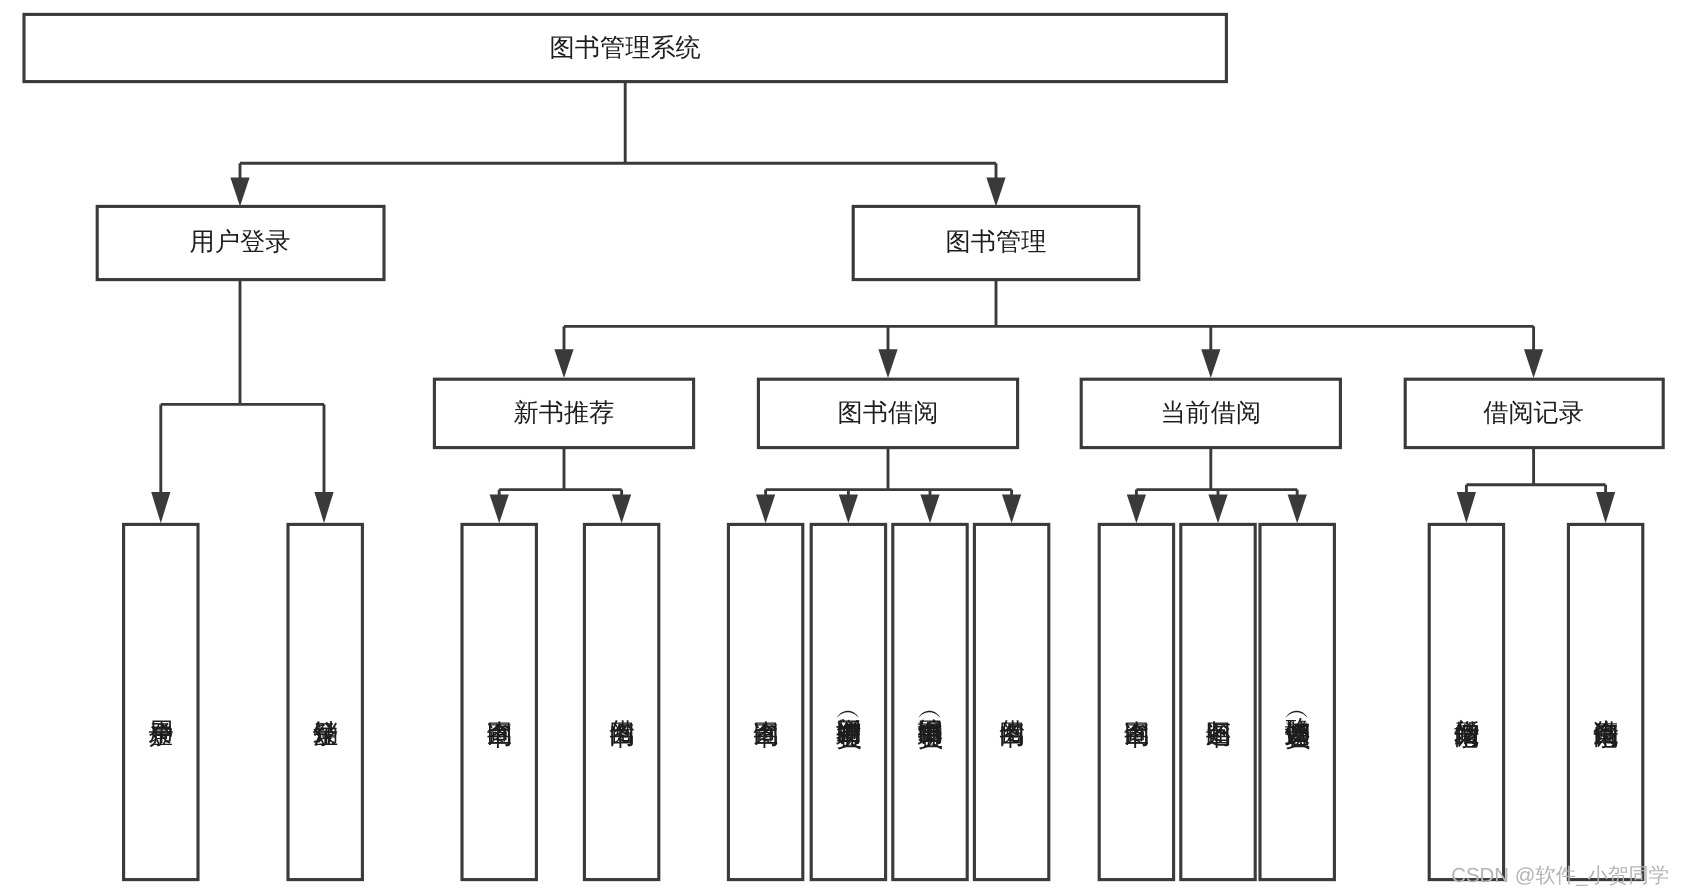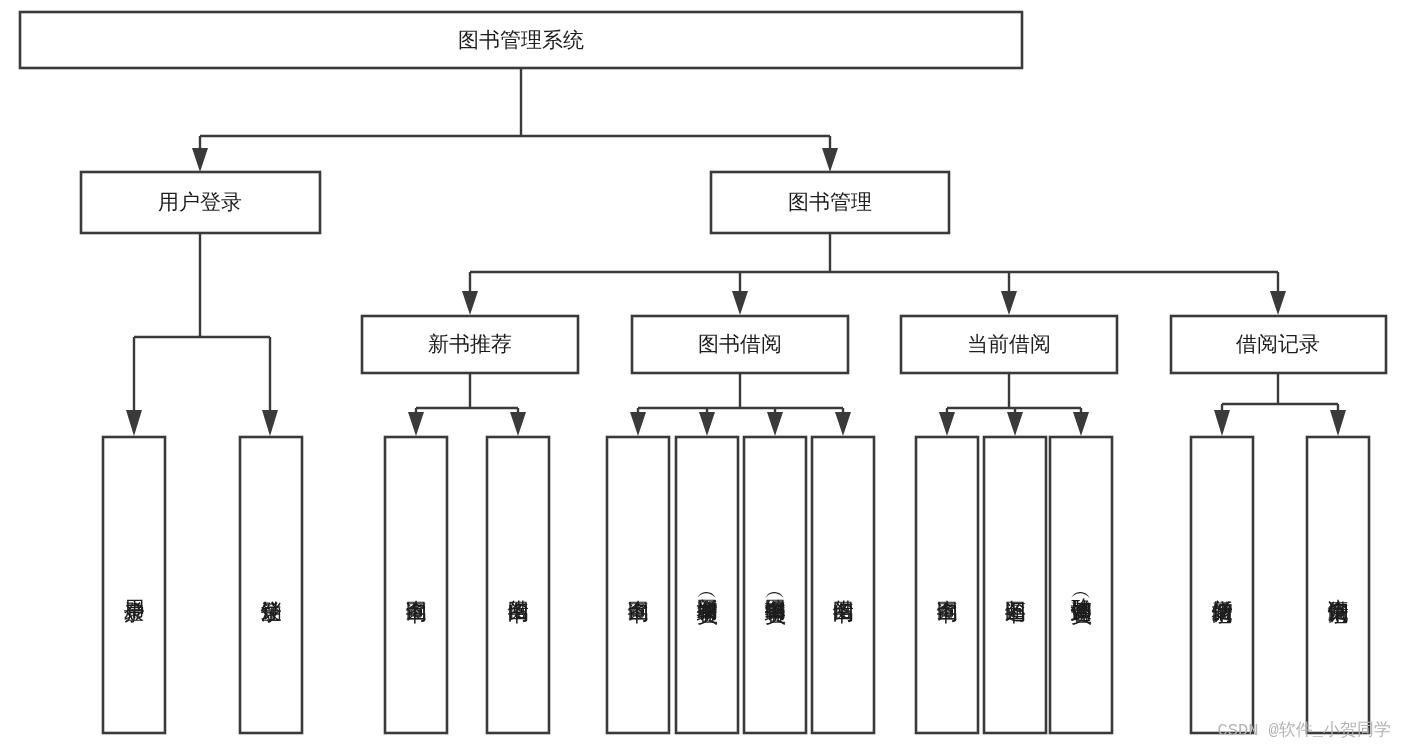--- a/index.html
+++ b/index.html
@@ -65,21 +65,21 @@
     line-height: 1.08;
     color: #1d1d1d;
     letter-spacing: 1px;
     white-space: nowrap;
     text-align: center;
   }
   .watermark {
     position: absolute;
     right: 14px;
     bottom: 6px;
-    font-family: Liberation Mono, monospace;
+    font-family: Liberation Sans, sans-serif;
     font-size: 17px;
     color: #b4b4b4;
     white-space: nowrap;
     pointer-events: none;
   }
 </style>
 </head>
 <body>
 
 <div id="diagram-root">

